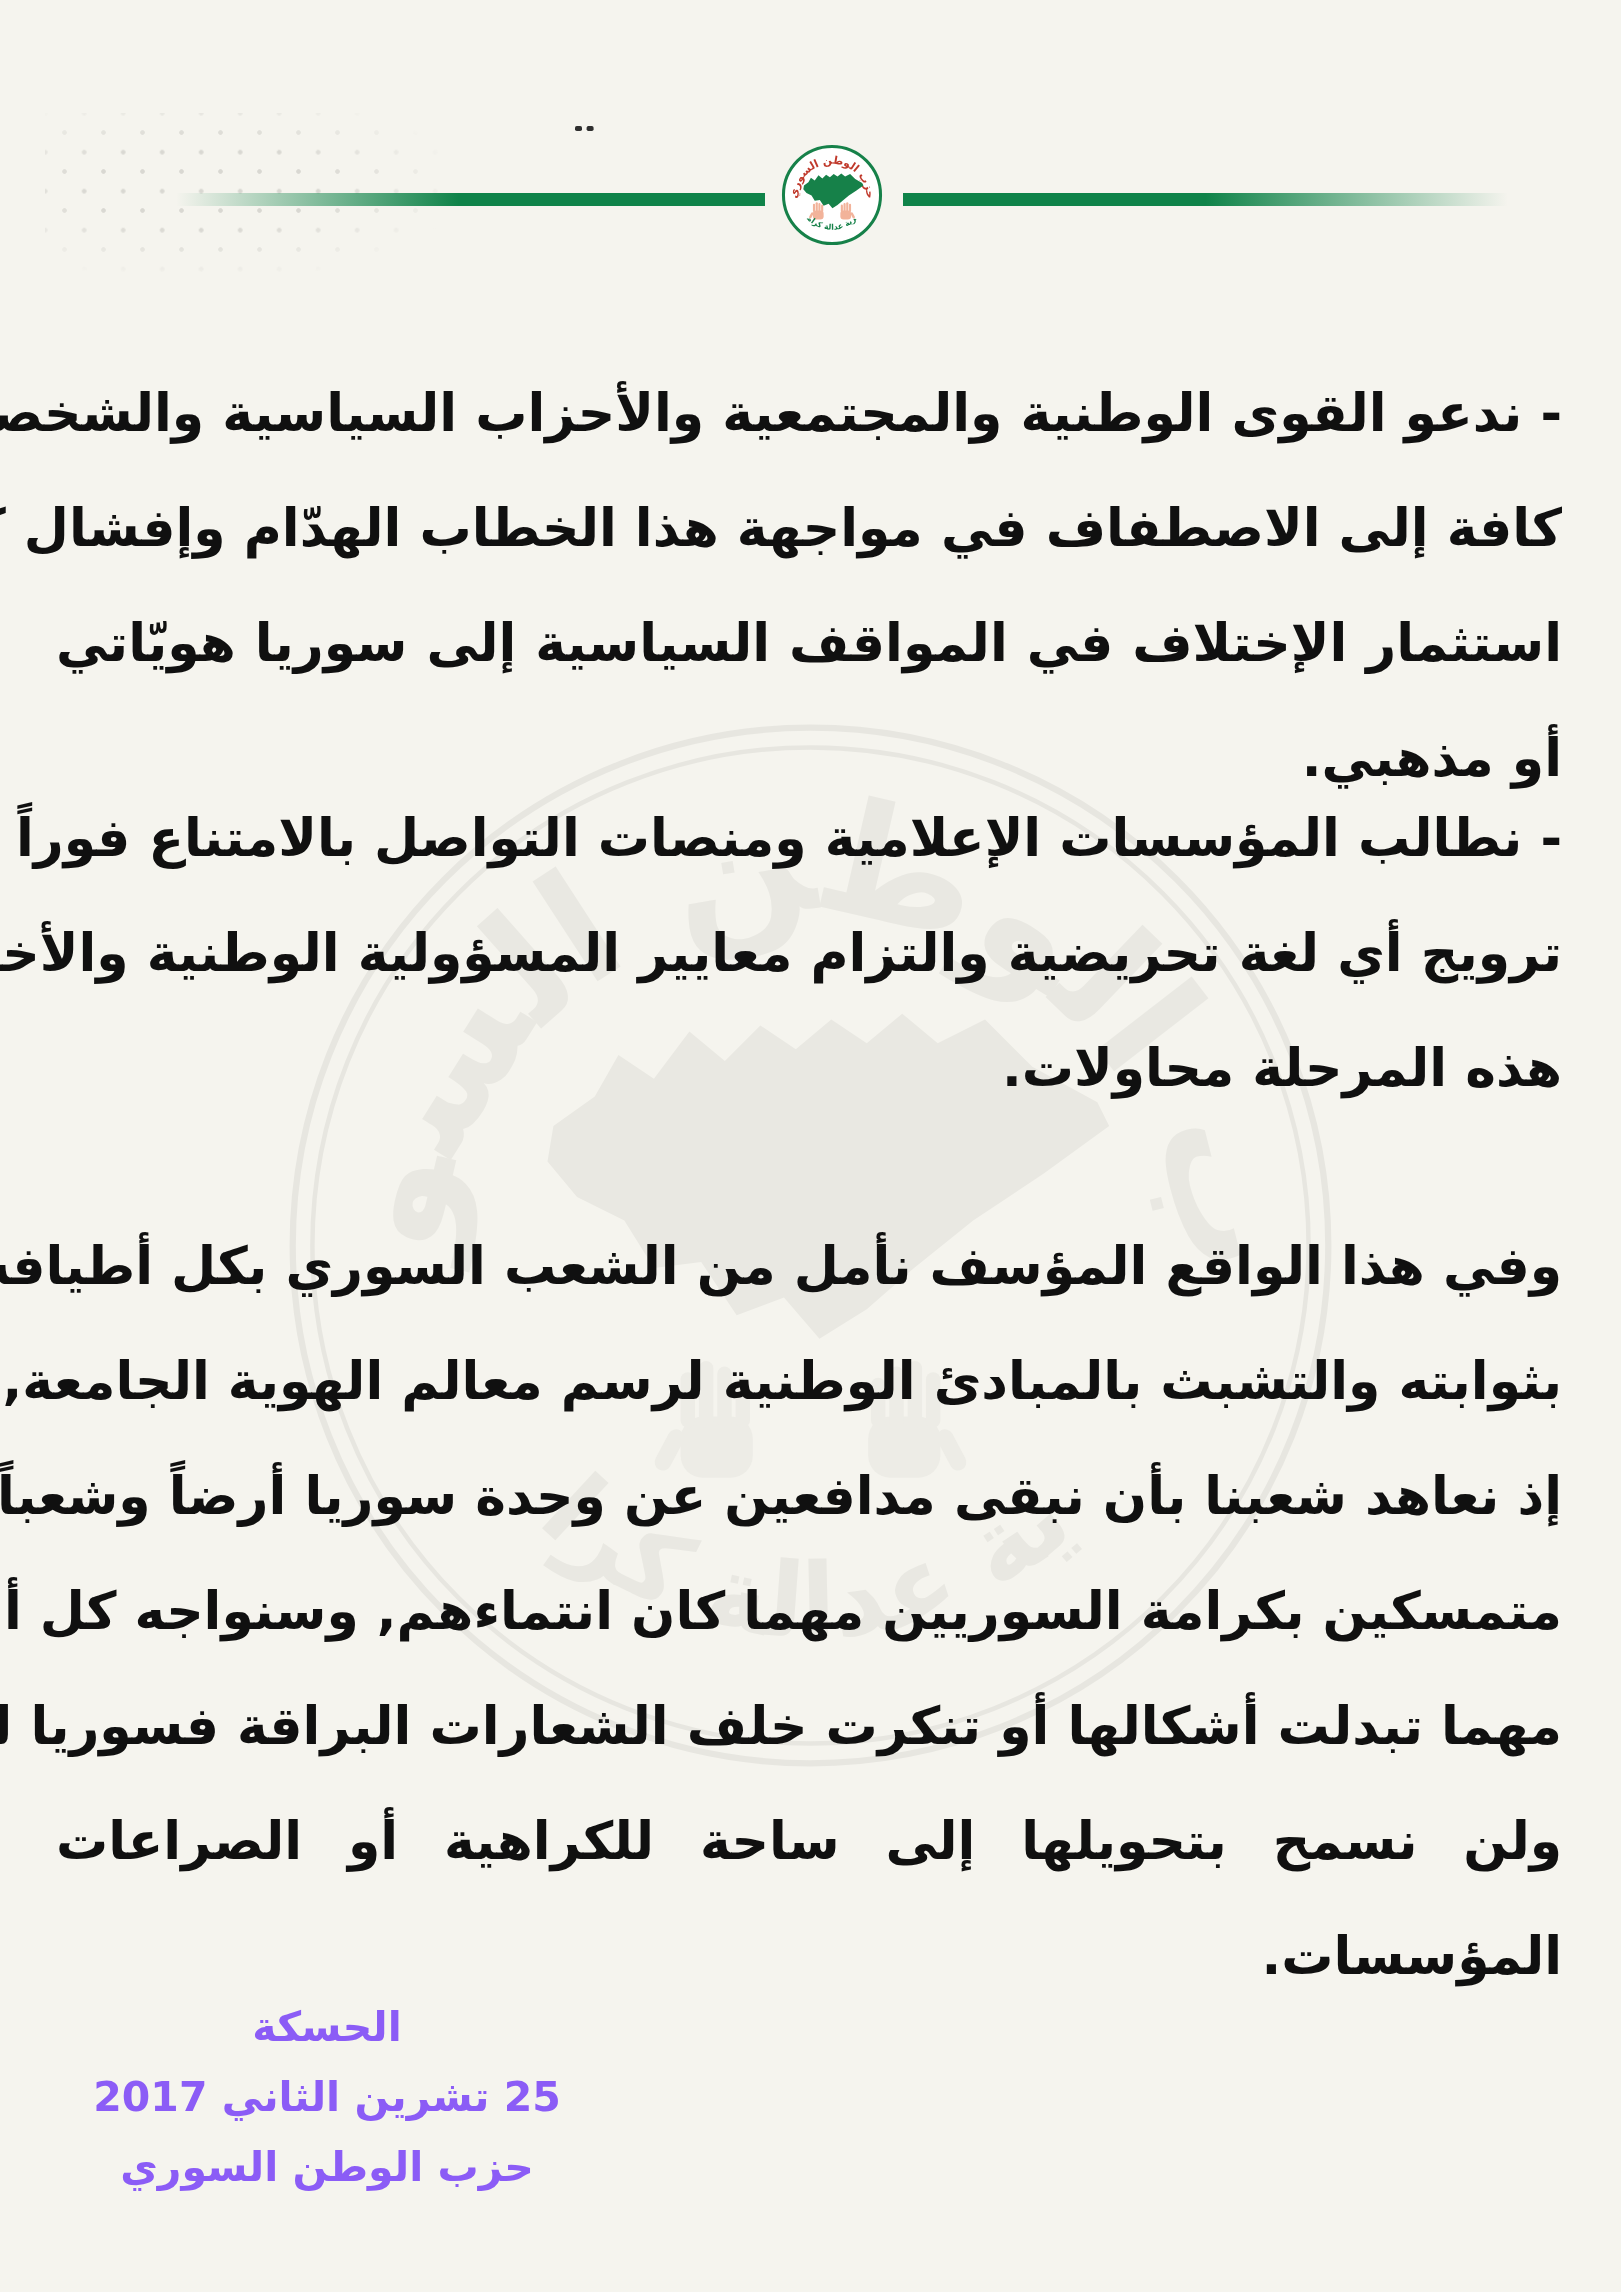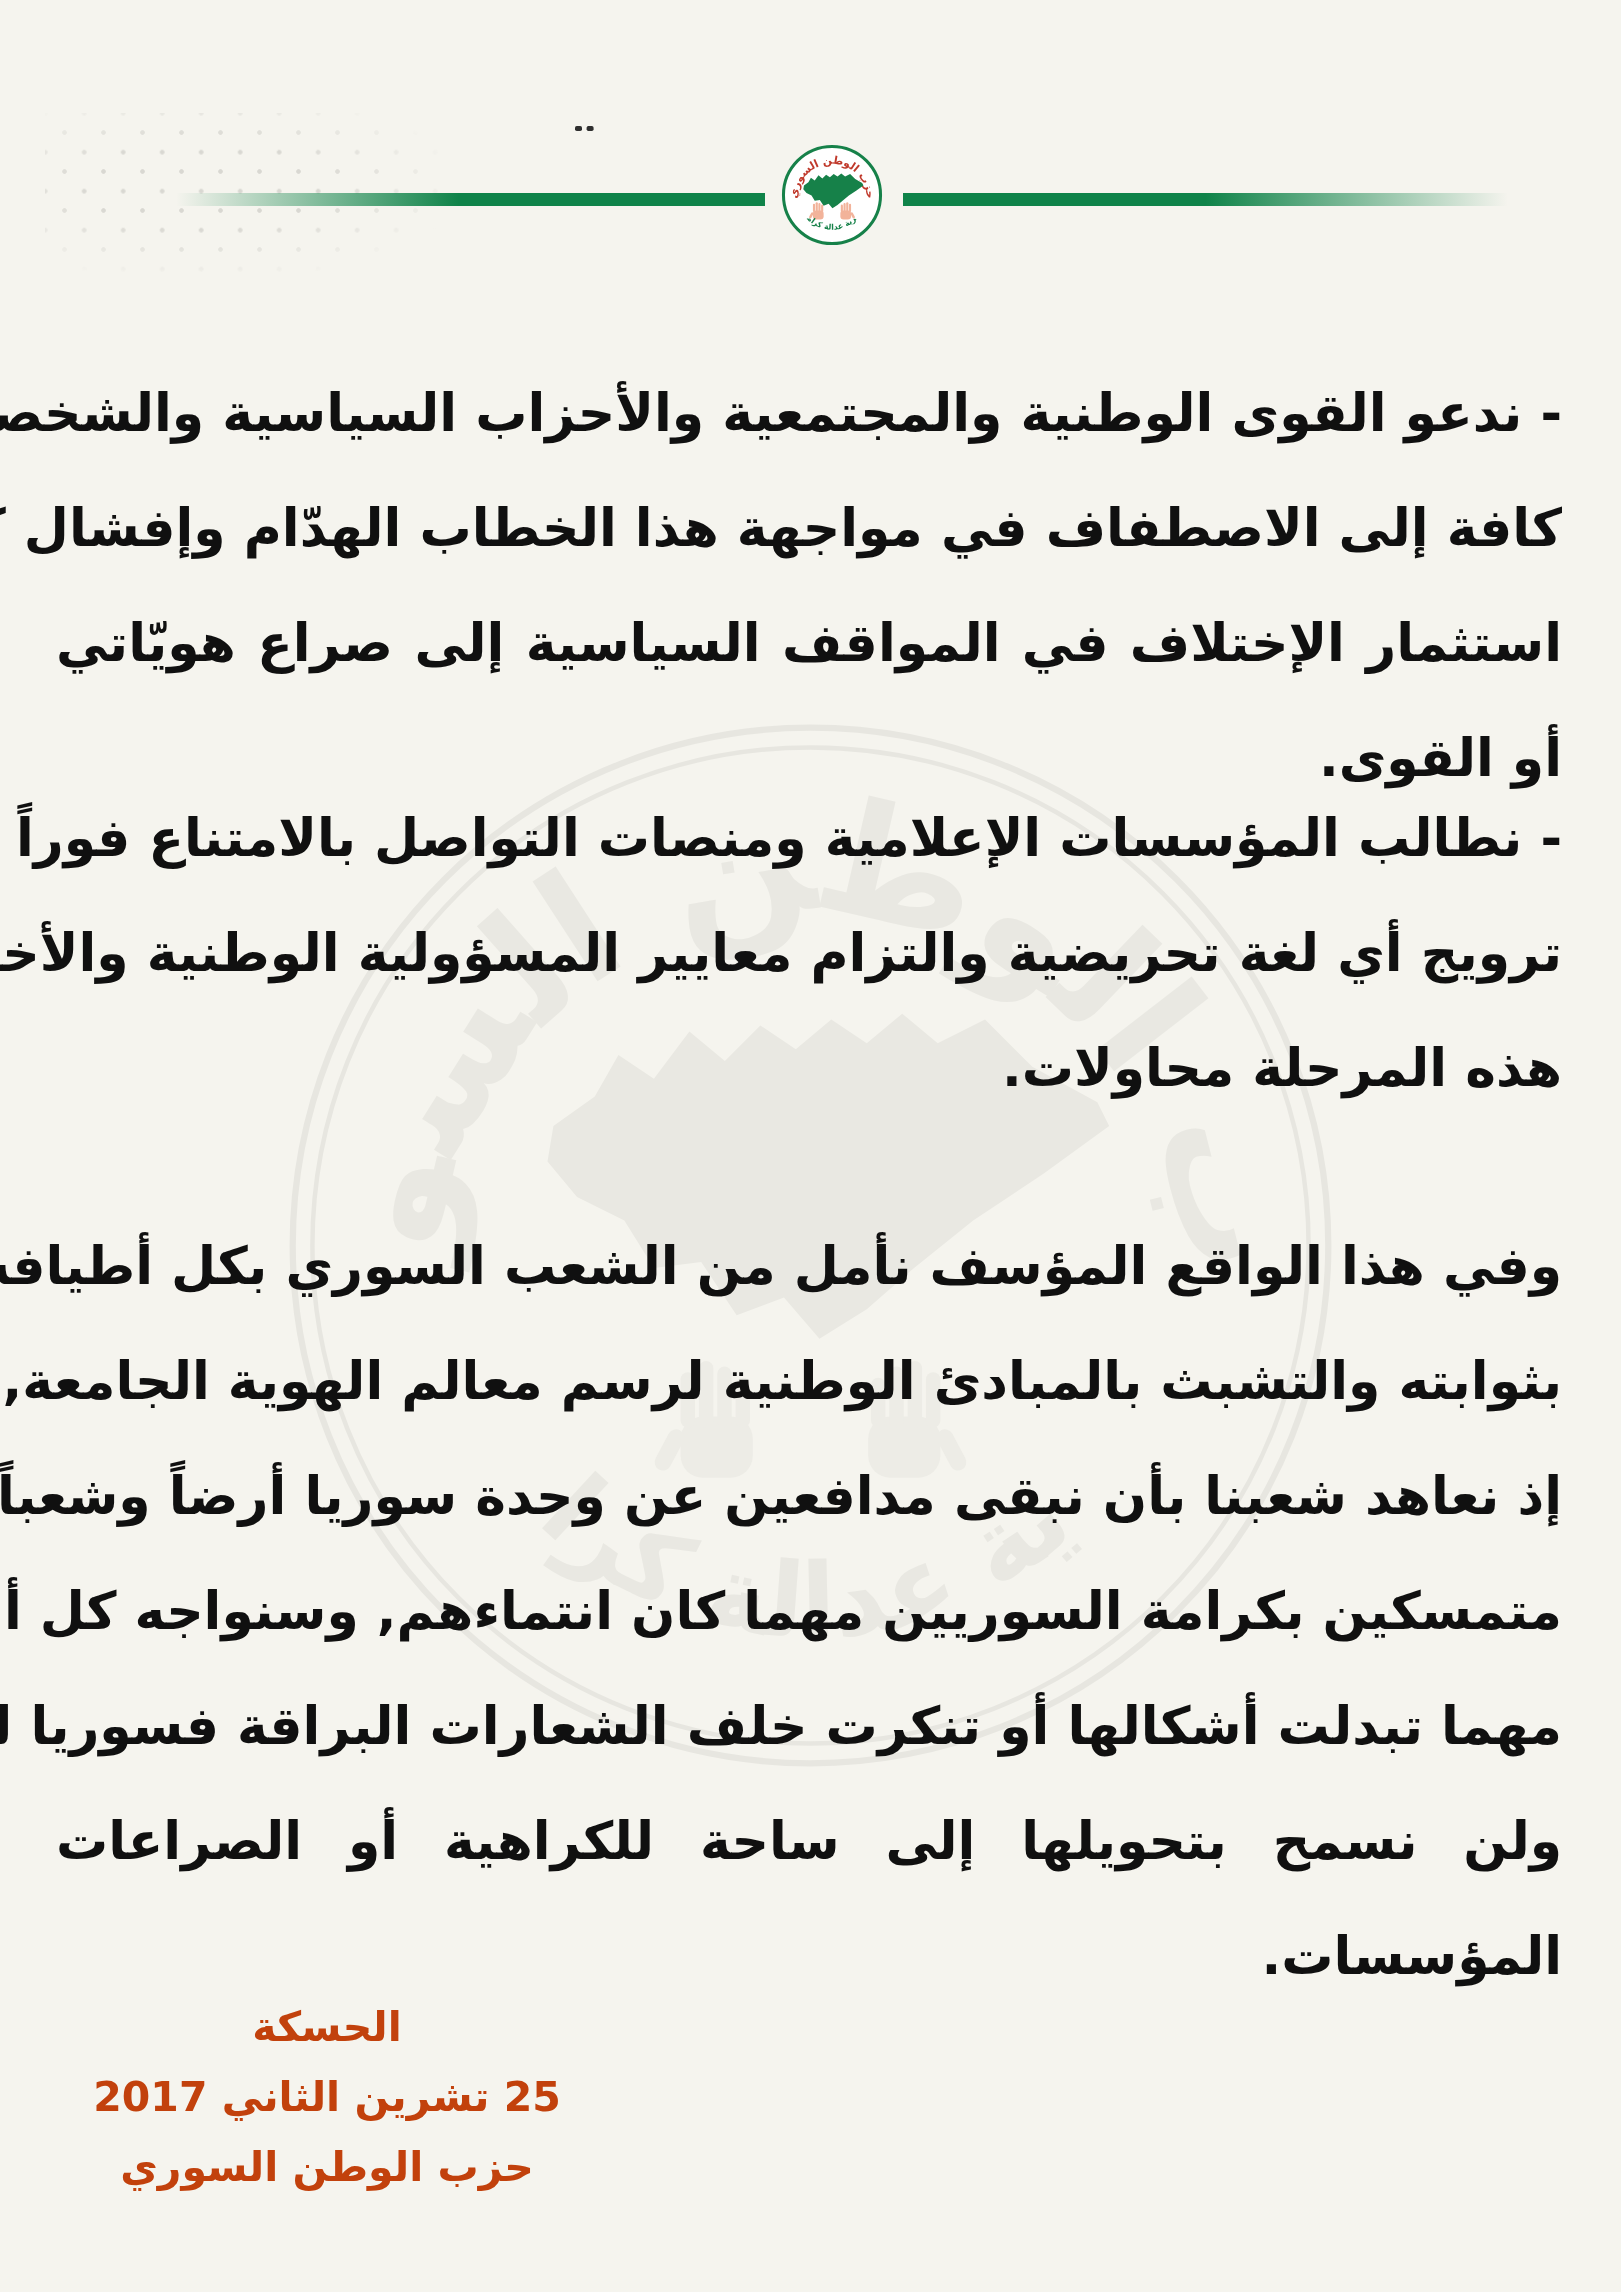--- a/index.html
+++ b/index.html
@@ -36,21 +36,21 @@
   .p1{top:356px}.p2{top:781px}.p3{top:1209px}
   .line{
     font-size:52px;font-weight:bold;color:#101010;line-height:115px;
     text-align:justify;text-align-last:justify;white-space:nowrap;
     letter-spacing:0;
   }
   .line.end{text-align-last:right;white-space:normal;}
   
   .footer{
     position:absolute;left:85px;top:1992px;width:484px;z-index:1;
-    text-align:center;color:#c2410c;font-weight:bold;font-size:41px;line-height:70px;
+    text-align:center;color:#8b5cf6;font-weight:bold;font-size:41px;line-height:70px;
   }
 </style>
 </head>
 <body>
 
 <div class="page">
 
   <div class="halftone"></div>
 
   <div class="rule rule-left"></div>
@@ -96,21 +96,21 @@
     <use href="#hand" transform="translate(745,760) scale(-6.2,6.2)" fill="#edece6"></use>
     <text font-size="115" fill="#e9e8e2" font-weight="bold" font-family="DejaVu Sans, sans-serif">
       <textPath href="#wArcBot" startOffset="50%" text-anchor="middle">حرية عدالة كرامة</textPath>
     </text>
   </svg>
 
   <main class="content">
     <div class="para p1">
       <div class="line">- ندعو القوى الوطنية والمجتمعية والأحزاب السياسية والشخصيات الإعتبارية</div>
       <div class="line">كافة إلى الاصطفاف في مواجهة هذا الخطاب الهدّام وإفشال كل محاولات</div>
-      <div class="line end">استثمار الإختلاف في المواقف السياسية إلى صراع هويّاتي أو القوى.</div>
+      <div class="line end">استثمار الإختلاف في المواقف السياسية إلى سوريا هويّاتي أو مذهبي.</div>
     </div>
     <div class="para p2">
       <div class="line">- نطالب المؤسسات الإعلامية ومنصات التواصل بالامتناع فوراً عن نشر أو</div>
       <div class="line">ترويج أي لغة تحريضية والتزام معايير المسؤولية الوطنية والأخلاقية في</div>
       <div class="line end">هذه المرحلة محاولات.</div>
     </div>
     <div class="para p3">
       <div class="line">وفي هذا الواقع المؤسف نأمل من الشعب السوري بكل أطيافه التمسك</div>
       <div class="line">بثوابته والتشبث بالمبادئ الوطنية لرسم معالم الهوية الجامعة, وإننا</div>
       <div class="line">إذ نعاهد شعبنا بأن نبقى مدافعين عن وحدة سوريا أرضاً وشعباً, سنبقى</div>

